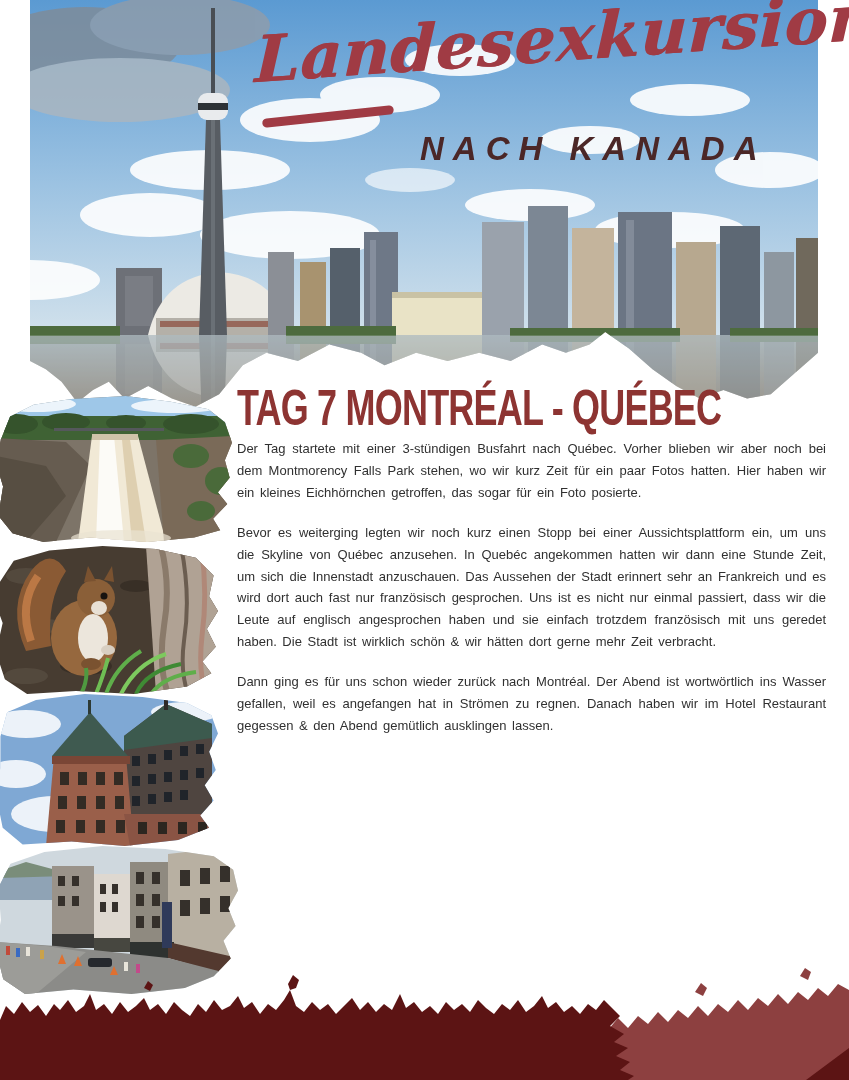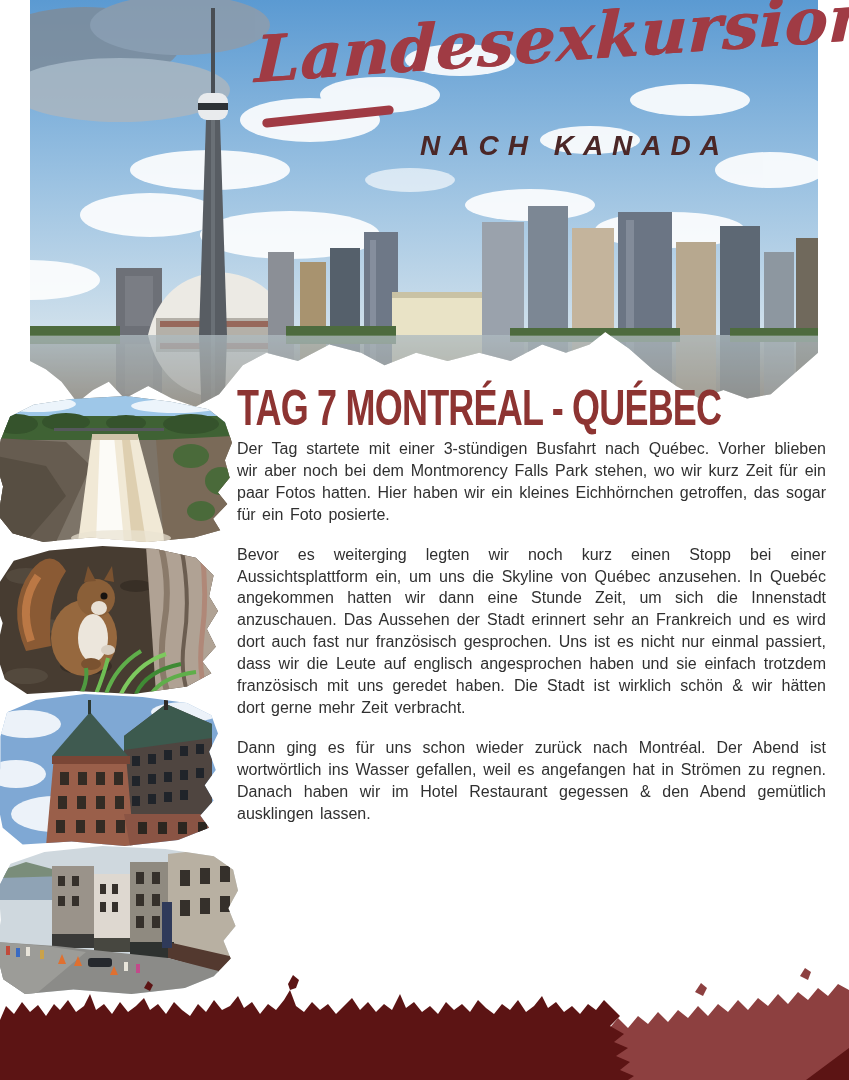--- a/index.html
+++ b/index.html
@@ -25,32 +25,32 @@
     transform-origin:left top; white-space:nowrap; letter-spacing:1px;
     text-shadow:1px 0 0 #a03b44;
   }
   .title-flourish {
     position:absolute; left:262px; top:112px; width:132px; height:9px;
     background:#a03b44; border-radius:5px; transform:rotate(-6deg);
   }
   .title-sub {
     position:absolute; left:420px; top:130px;
     font-family:"Liberation Sans", sans-serif; font-style:italic; font-weight:700;
-    font-size:28px; letter-spacing:9px; color:#4b2727; white-space:nowrap;
+    font-size:33px; letter-spacing:9px; color:#4b2727; white-space:nowrap;
   }
   
   .heading {
     position:absolute; left:237px; top:380px;
     font-family:"Liberation Sans", sans-serif; font-weight:800; font-size:45px;
     color:#8d3432; white-space:nowrap; letter-spacing:-1px;
     transform:scaleX(0.8) scaleY(1.1); transform-origin:left top;
   }
   .article { position:absolute; left:237px; top:438px; width:589px; }
   .article p {
-    font-size:16px; line-height:21.9px; text-align:justify; color:#303030;
+    font-size:13px; line-height:21.9px; text-align:justify; color:#303030;
     word-spacing:2px; margin-bottom:18px;
   }
   
   .photo { position:absolute; overflow:hidden; }
   .photo svg { display:block; width:100%; height:100%; }
   .photo-falls {
     left:-4px; top:396px; width:236px; height:146px;
     clip-path:polygon(2% 30%,6% 14%,16% 6%,32% 2%,55% 0%,74% 4%,90% 9%,97% 18%,
       100% 32%,97% 44%,99% 56%,94% 66%,98% 74%,92% 84%,95% 92%,84% 97%,64% 100%,
       40% 97%,20% 100%,7% 94%,1% 82%,3% 62%,0 46%);

